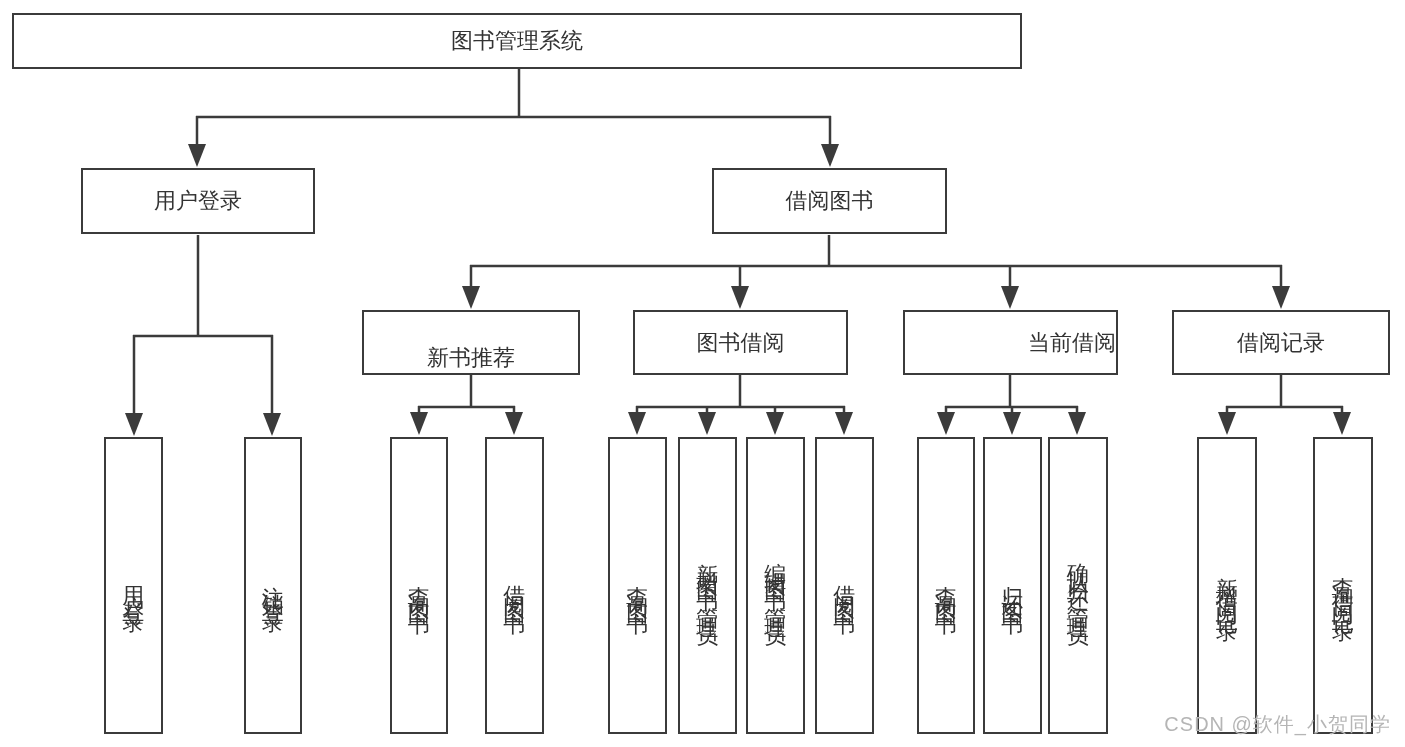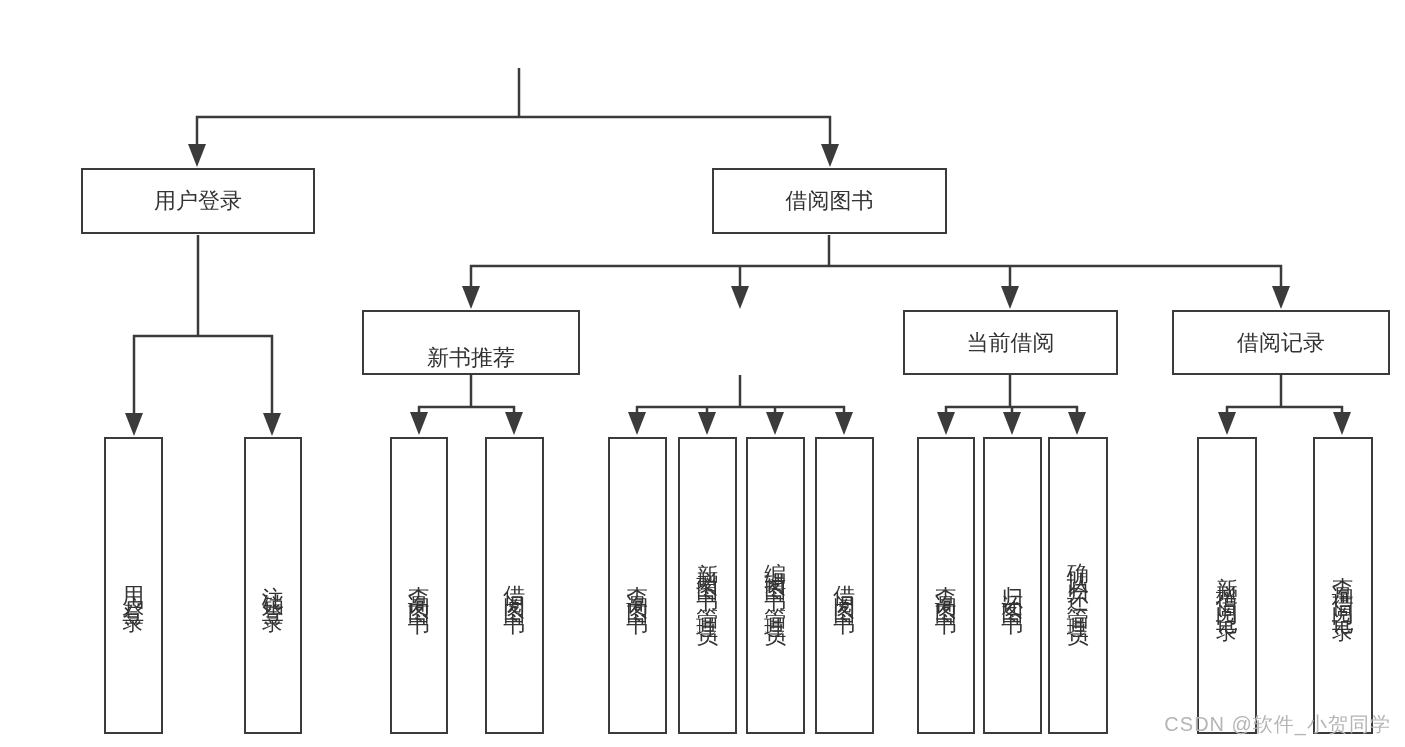--- a/index.html
+++ b/index.html
@@ -42,21 +42,21 @@
     white-space: nowrap;
   }
   
   .n-root { left: 12px; top: 13px; width: 1010px; height: 56px; }
   
   .n-userlogin { left: 81px;  top: 168px; width: 234px; height: 66px; }
   .n-bookmgmt  { left: 712px; top: 168px; width: 235px; height: 66px; }
   
   .n-g1 { left: 362px;  top: 310px; width: 218px; height: 65px; align-items: flex-end; }
   .n-g2 { left: 633px;  top: 310px; width: 215px; height: 65px; }
-  .n-g3 { left: 903px;  top: 310px; width: 215px; height: 65px; }
+  .n-g3 { left: 903px;  top: 310px; width: 215px; height: 65px; justify-content: flex-end; }
   .n-g4 { left: 1172px; top: 310px; width: 218px; height: 65px; }
   
   .leaf { top: 437px; height: 297px; }
   .n-l1  { left: 104px;  width: 59px; }
   .n-l2  { left: 244px;  width: 58px; }
   .n-l3  { left: 390px;  width: 58px; }
   .n-l4  { left: 485px;  width: 59px; }
   .n-l5  { left: 608px;  width: 59px; }
   .n-l6  { left: 678px;  width: 59px; }
   .n-l7  { left: 746px;  width: 59px; }
@@ -140,31 +140,37 @@
       <polygon points="766,412 784,412 775,435"></polygon>
       <polygon points="835,412 853,412 844,435"></polygon>
       <polygon points="937,412 955,412 946,435"></polygon>
       <polygon points="1003,412 1021,412 1012,435"></polygon>
       <polygon points="1068,412 1086,412 1077,435"></polygon>
       <polygon points="1218,412 1236,412 1227,435"></polygon>
       <polygon points="1333,412 1351,412 1342,435"></polygon>
     </g>
   </svg>
 
+  <div class="box n-root">
+    <span>图书管理系统</span>
+  </div>
 
   <div class="box n-userlogin">
     <span>用户登录</span>
   </div>
   <div class="box n-bookmgmt">
     <span>借阅图书</span>
   </div>
 
   <div class="box n-g1">
     <span>新书推荐</span>
   </div>
+  <div class="box n-g2">
+    <span>图书借阅</span>
+  </div>
   <div class="box n-g3">
     <span>当前借阅</span>
   </div>
   <div class="box n-g4">
     <span>借阅记录</span>
   </div>
 
   <div class="box leaf n-l1">
     <span>用户登录</span>
   </div>

